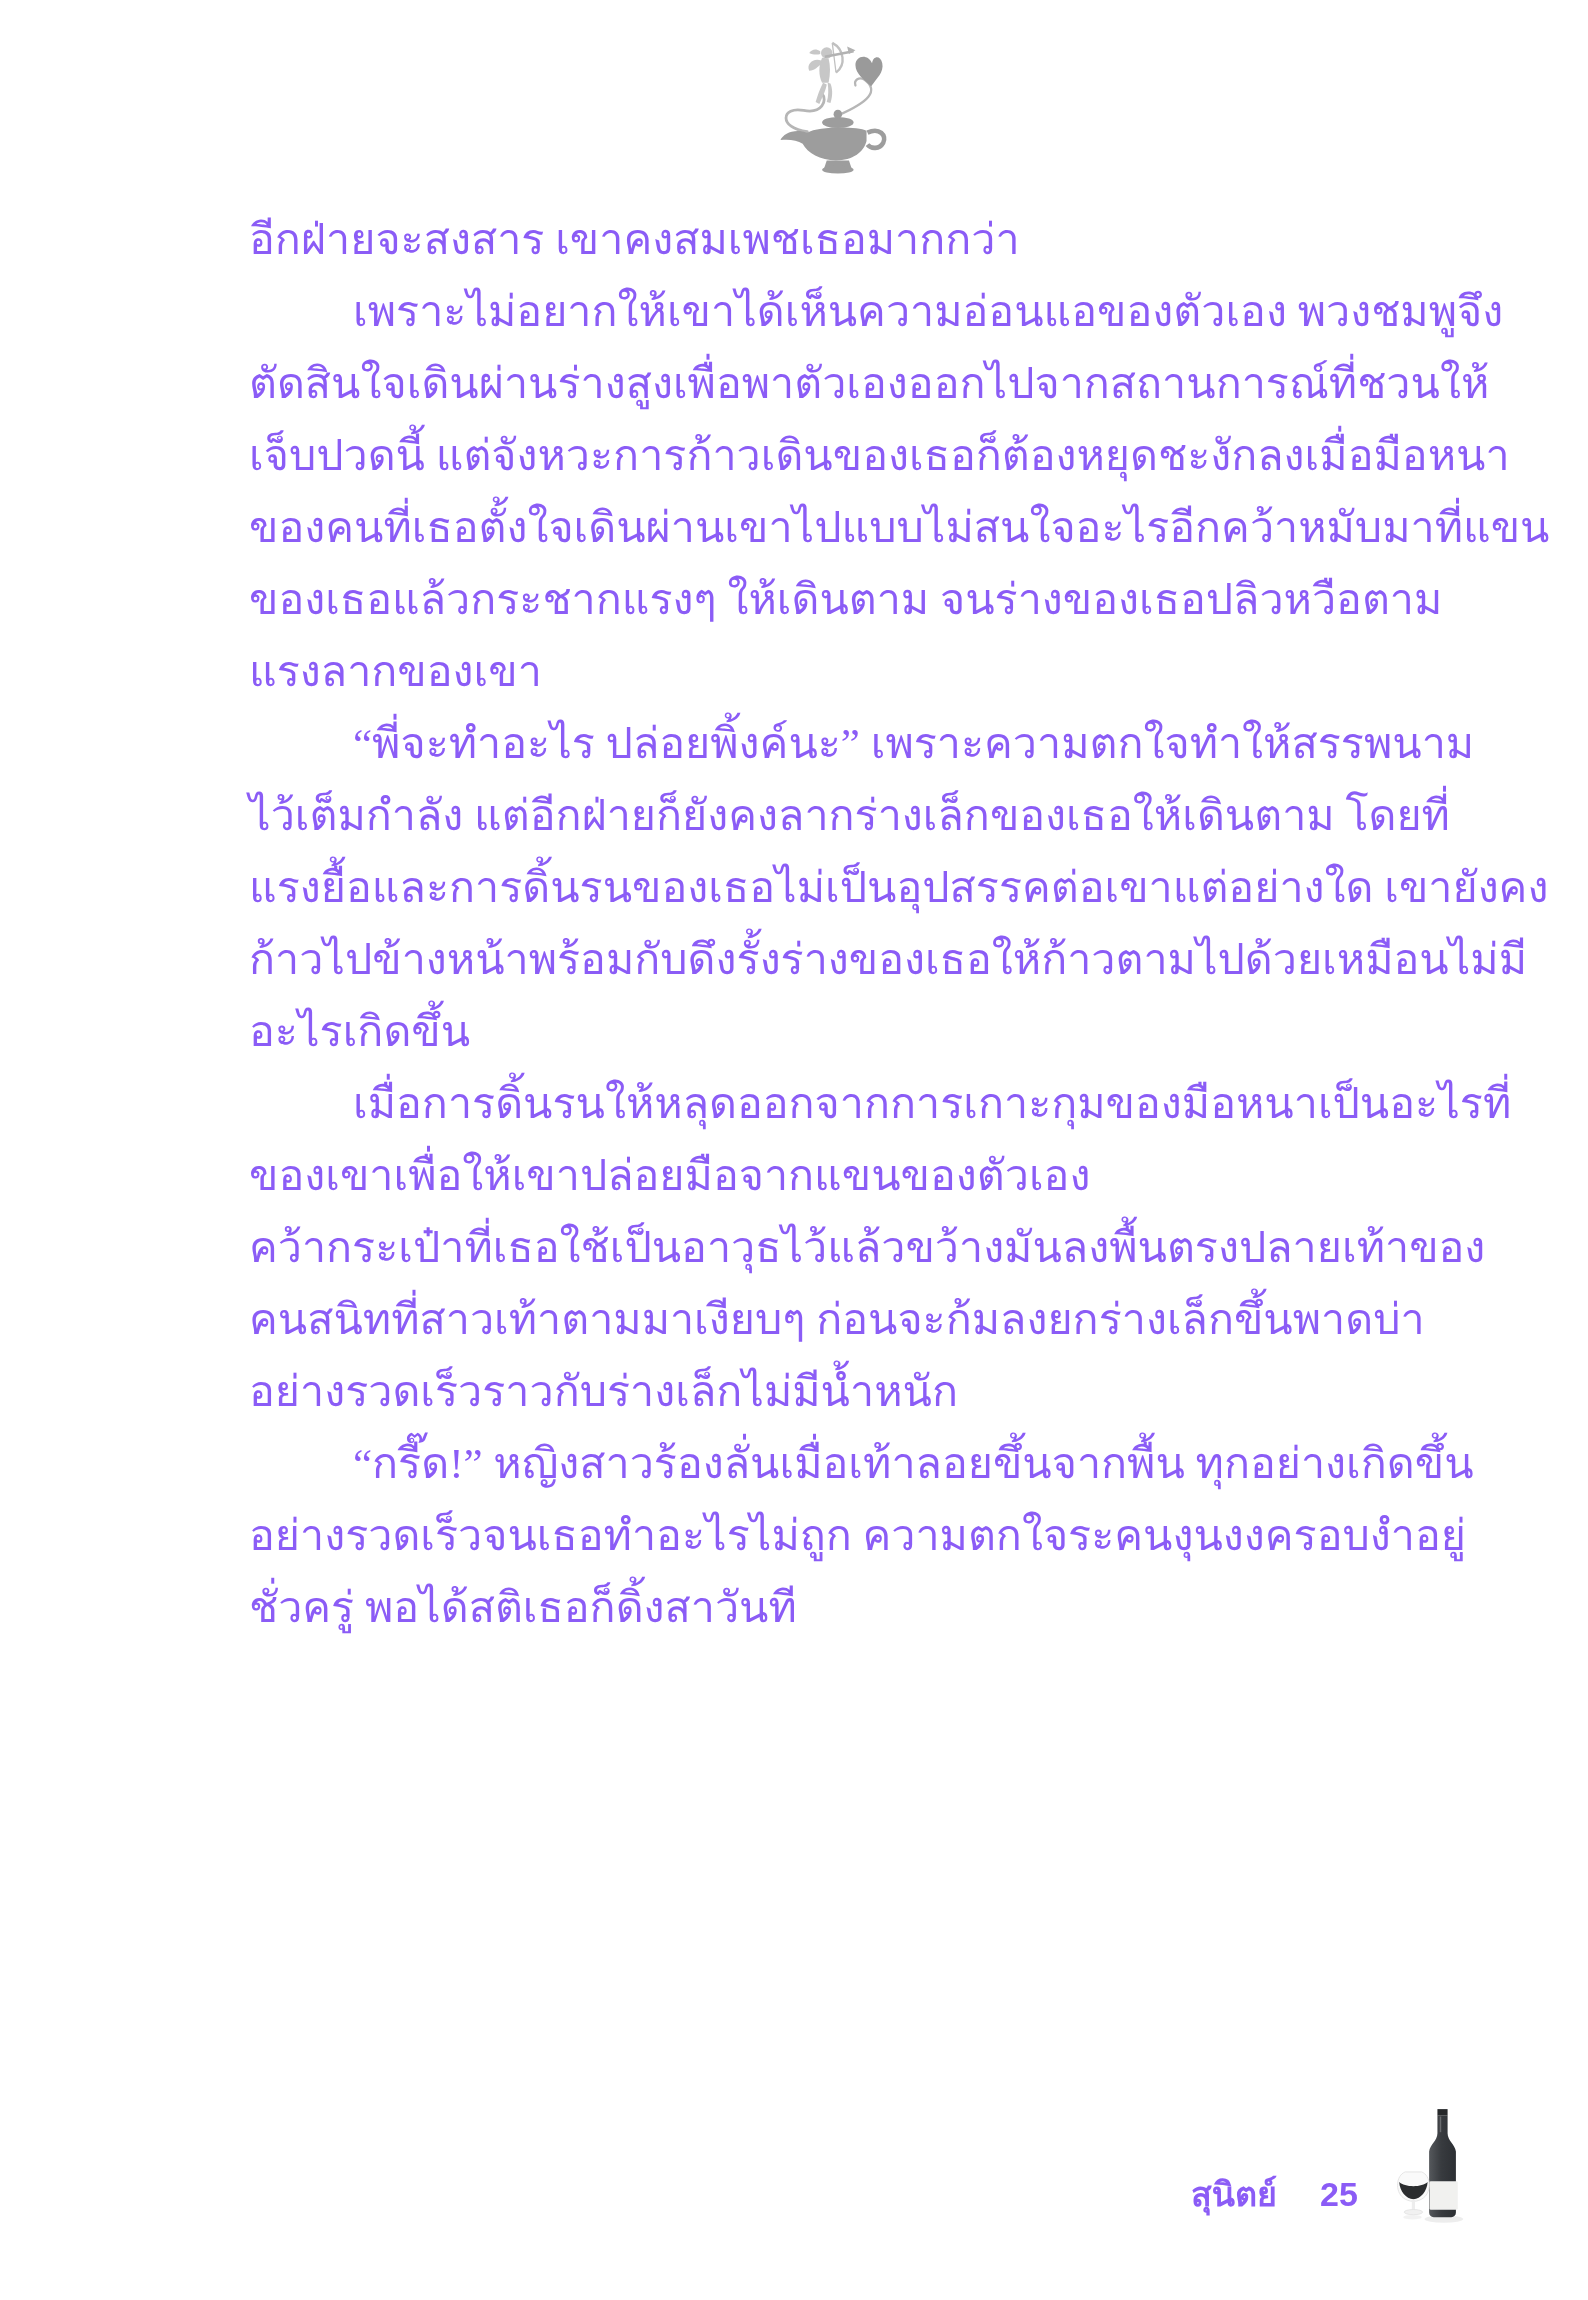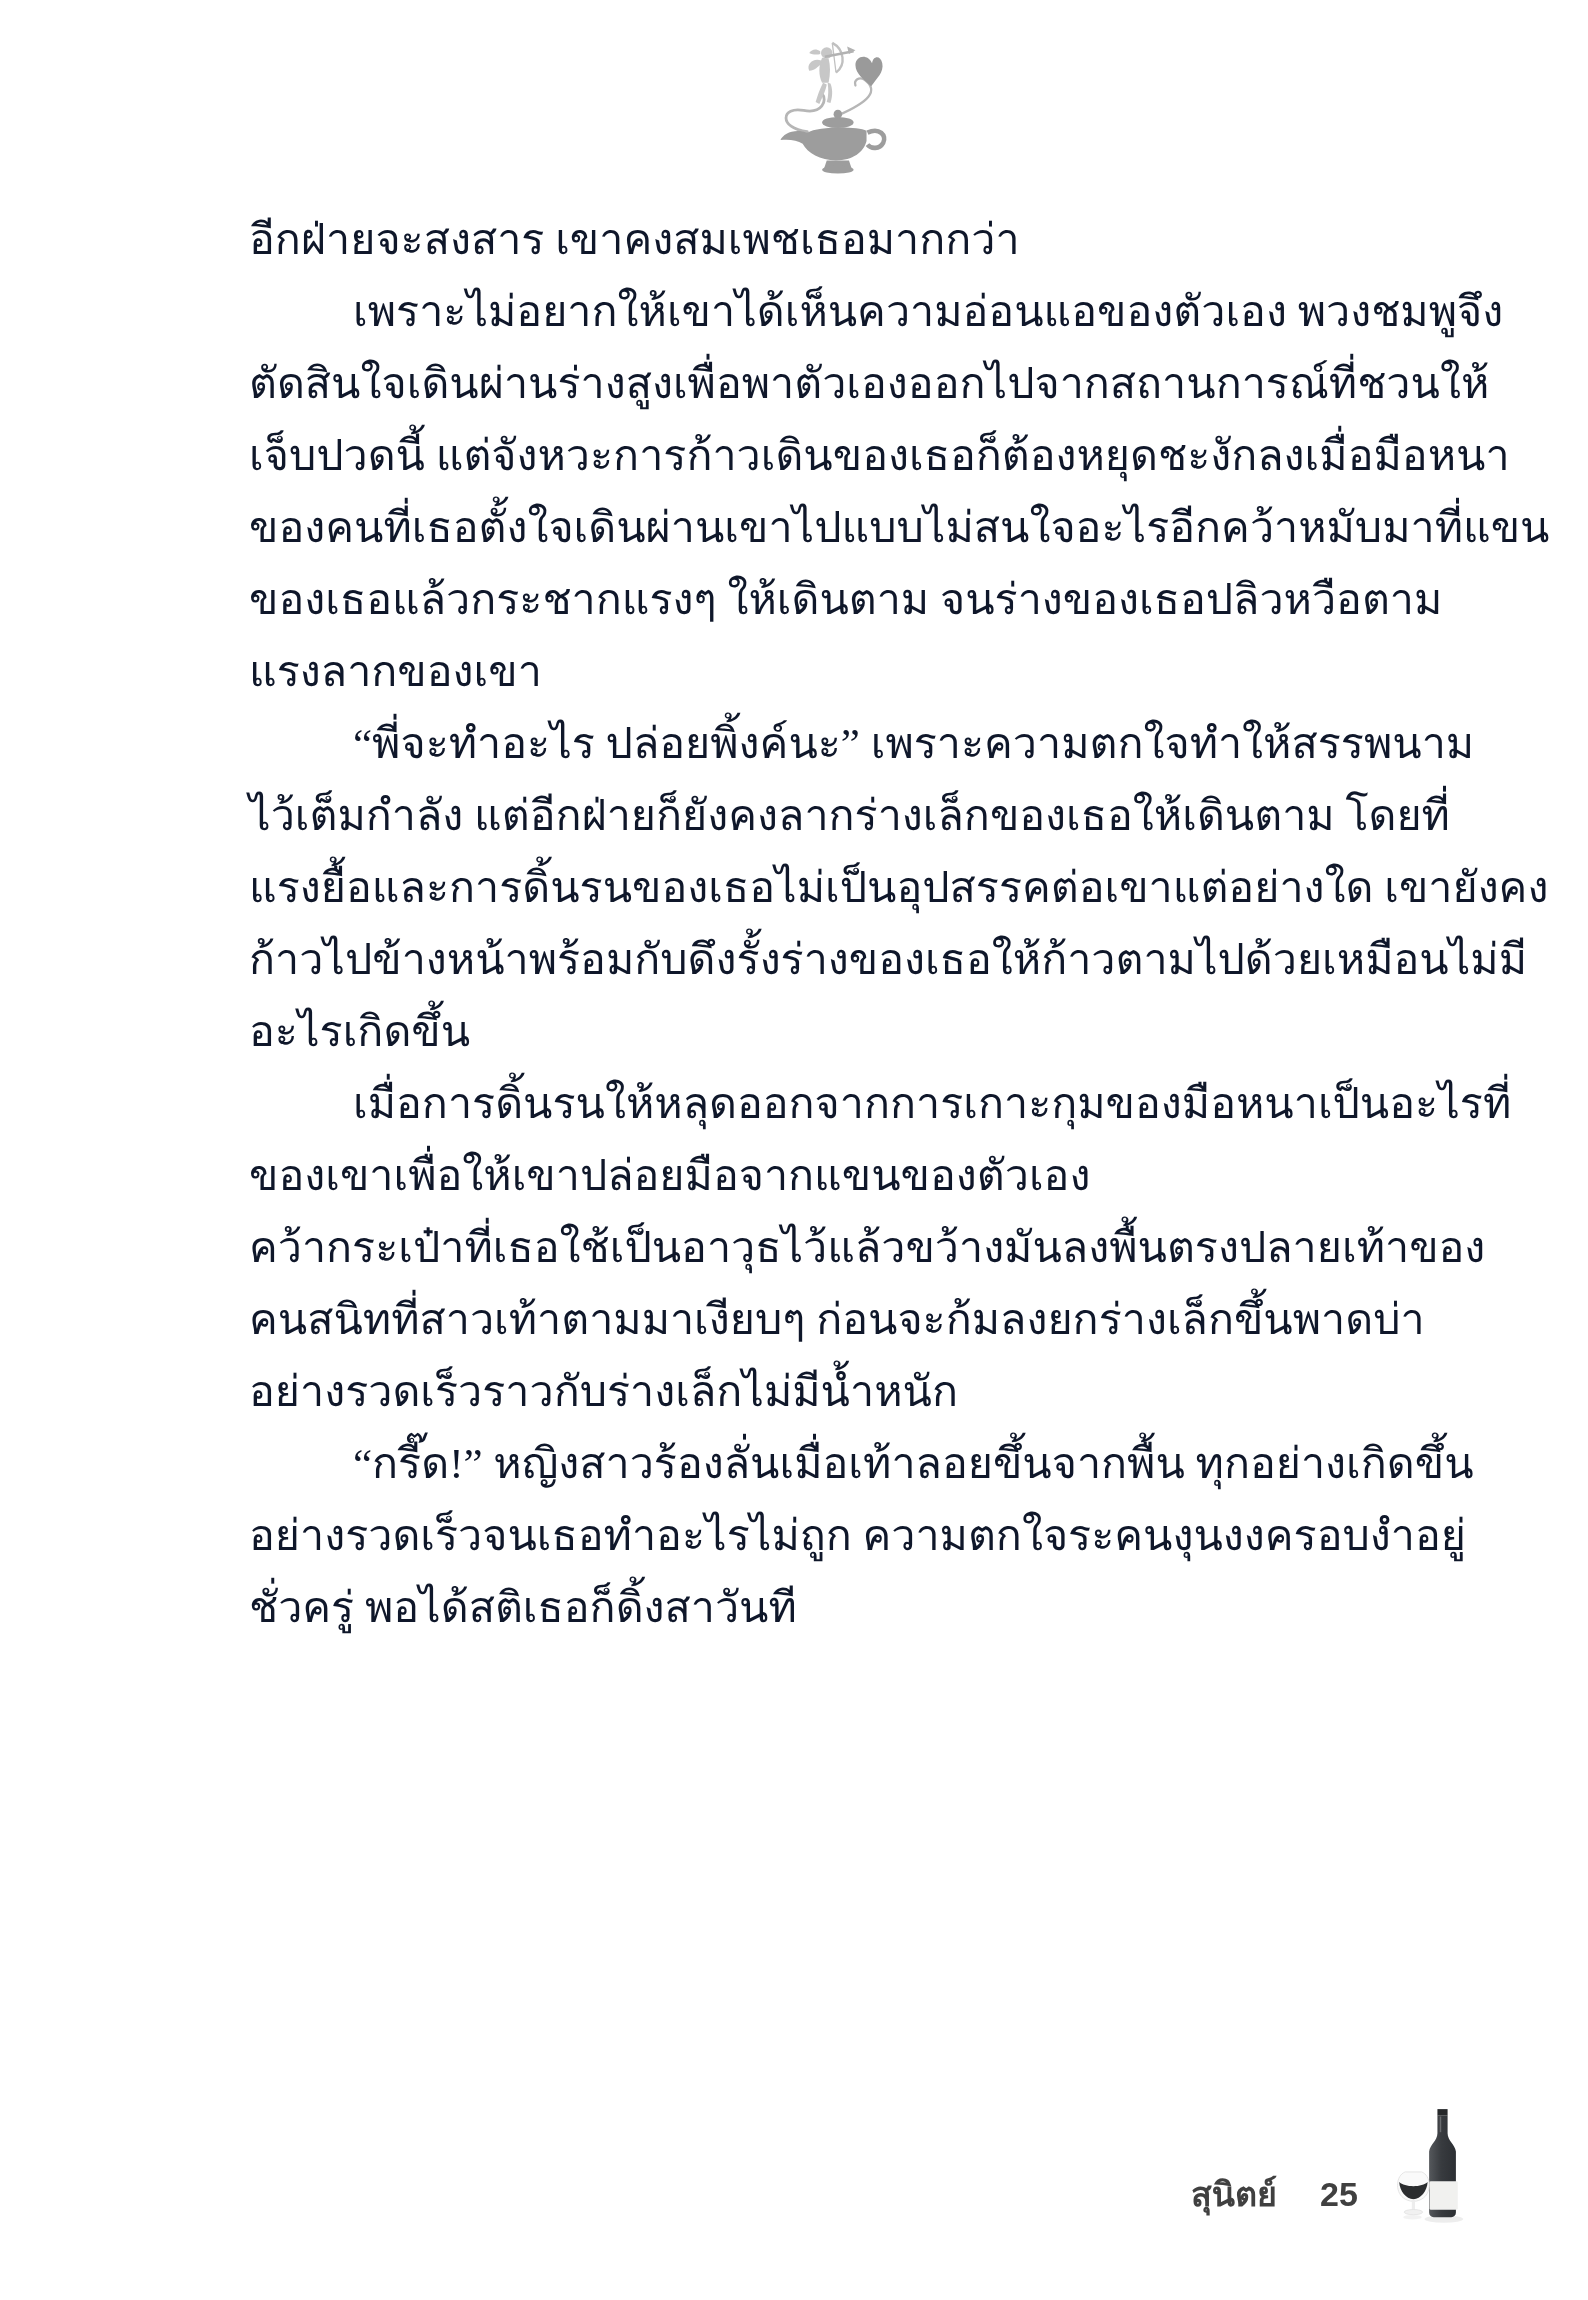--- a/index.html
+++ b/index.html
@@ -16,41 +16,41 @@
     left: 774px;
     top: 41px;
     width: 124px;
     height: 137px;
   }
   .text-block {
     position: absolute;
     left: 249px;
     top: 204px;
     width: 1192px;
-    color: #0f172a;
+    color: #8b5cf6;
   }
   .line {
     height: 72px;
     line-height: 72px;
     font-size: 43px;
     white-space: nowrap;
     overflow: visible;
   }
   .line.indent { padding-left: 104px; }
   .footer {
     position: absolute;
     left: 1191px;
     top: 2167px;
     display: flex;
     align-items: baseline;
     gap: 43px;
     font-family: "Liberation Sans", "DejaVu Sans", sans-serif;
     font-weight: 700;
     font-size: 34px;
-    color: #404040;
+    color: #8b5cf6;
   }
   .bottle-icon {
     position: absolute;
     left: 1382px;
     top: 2094px;
     width: 97px;
     height: 130px;
   }
 </style>
 </head>

